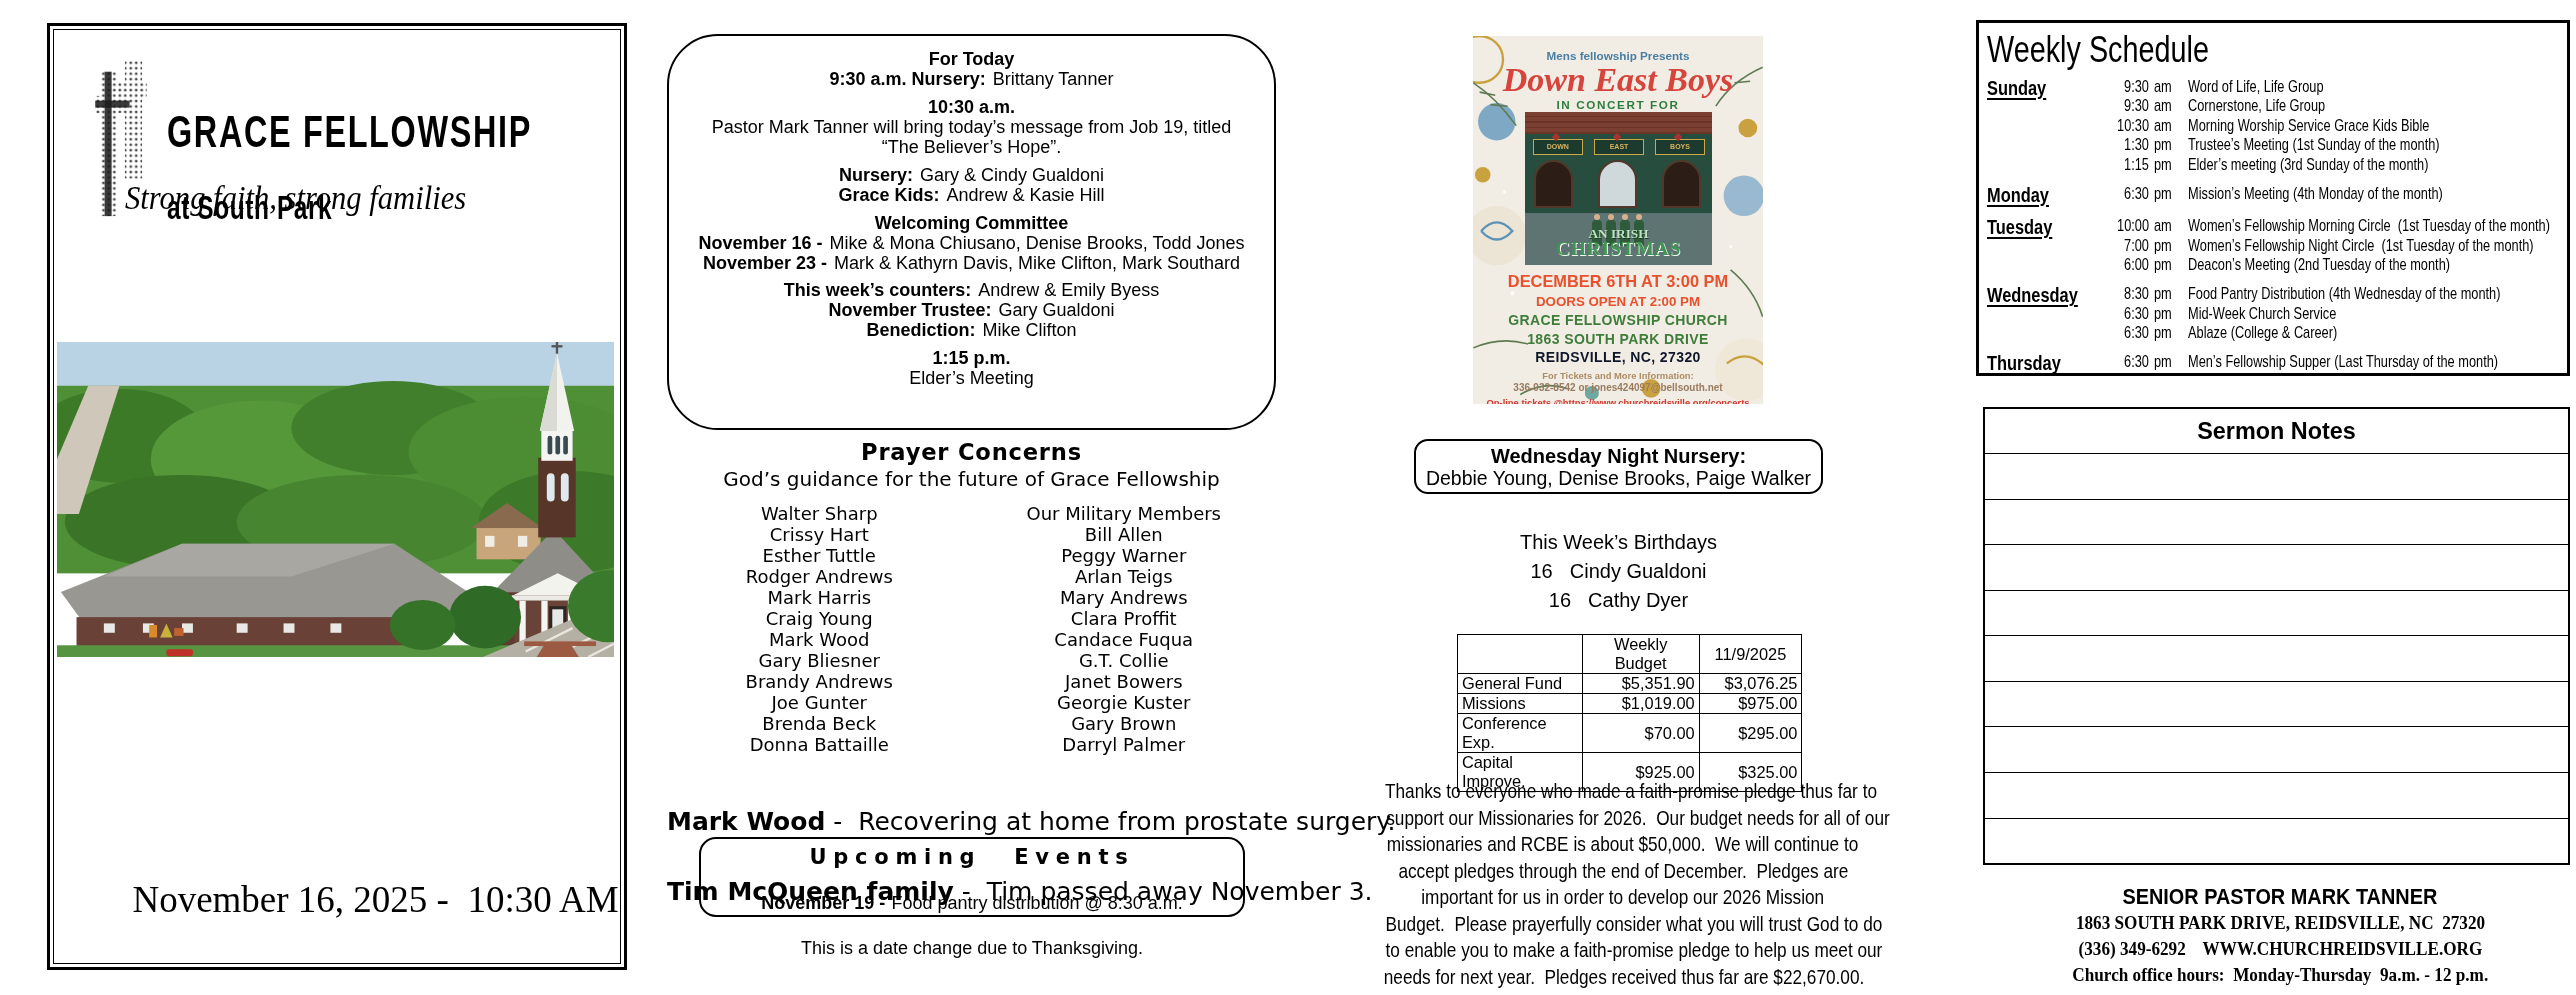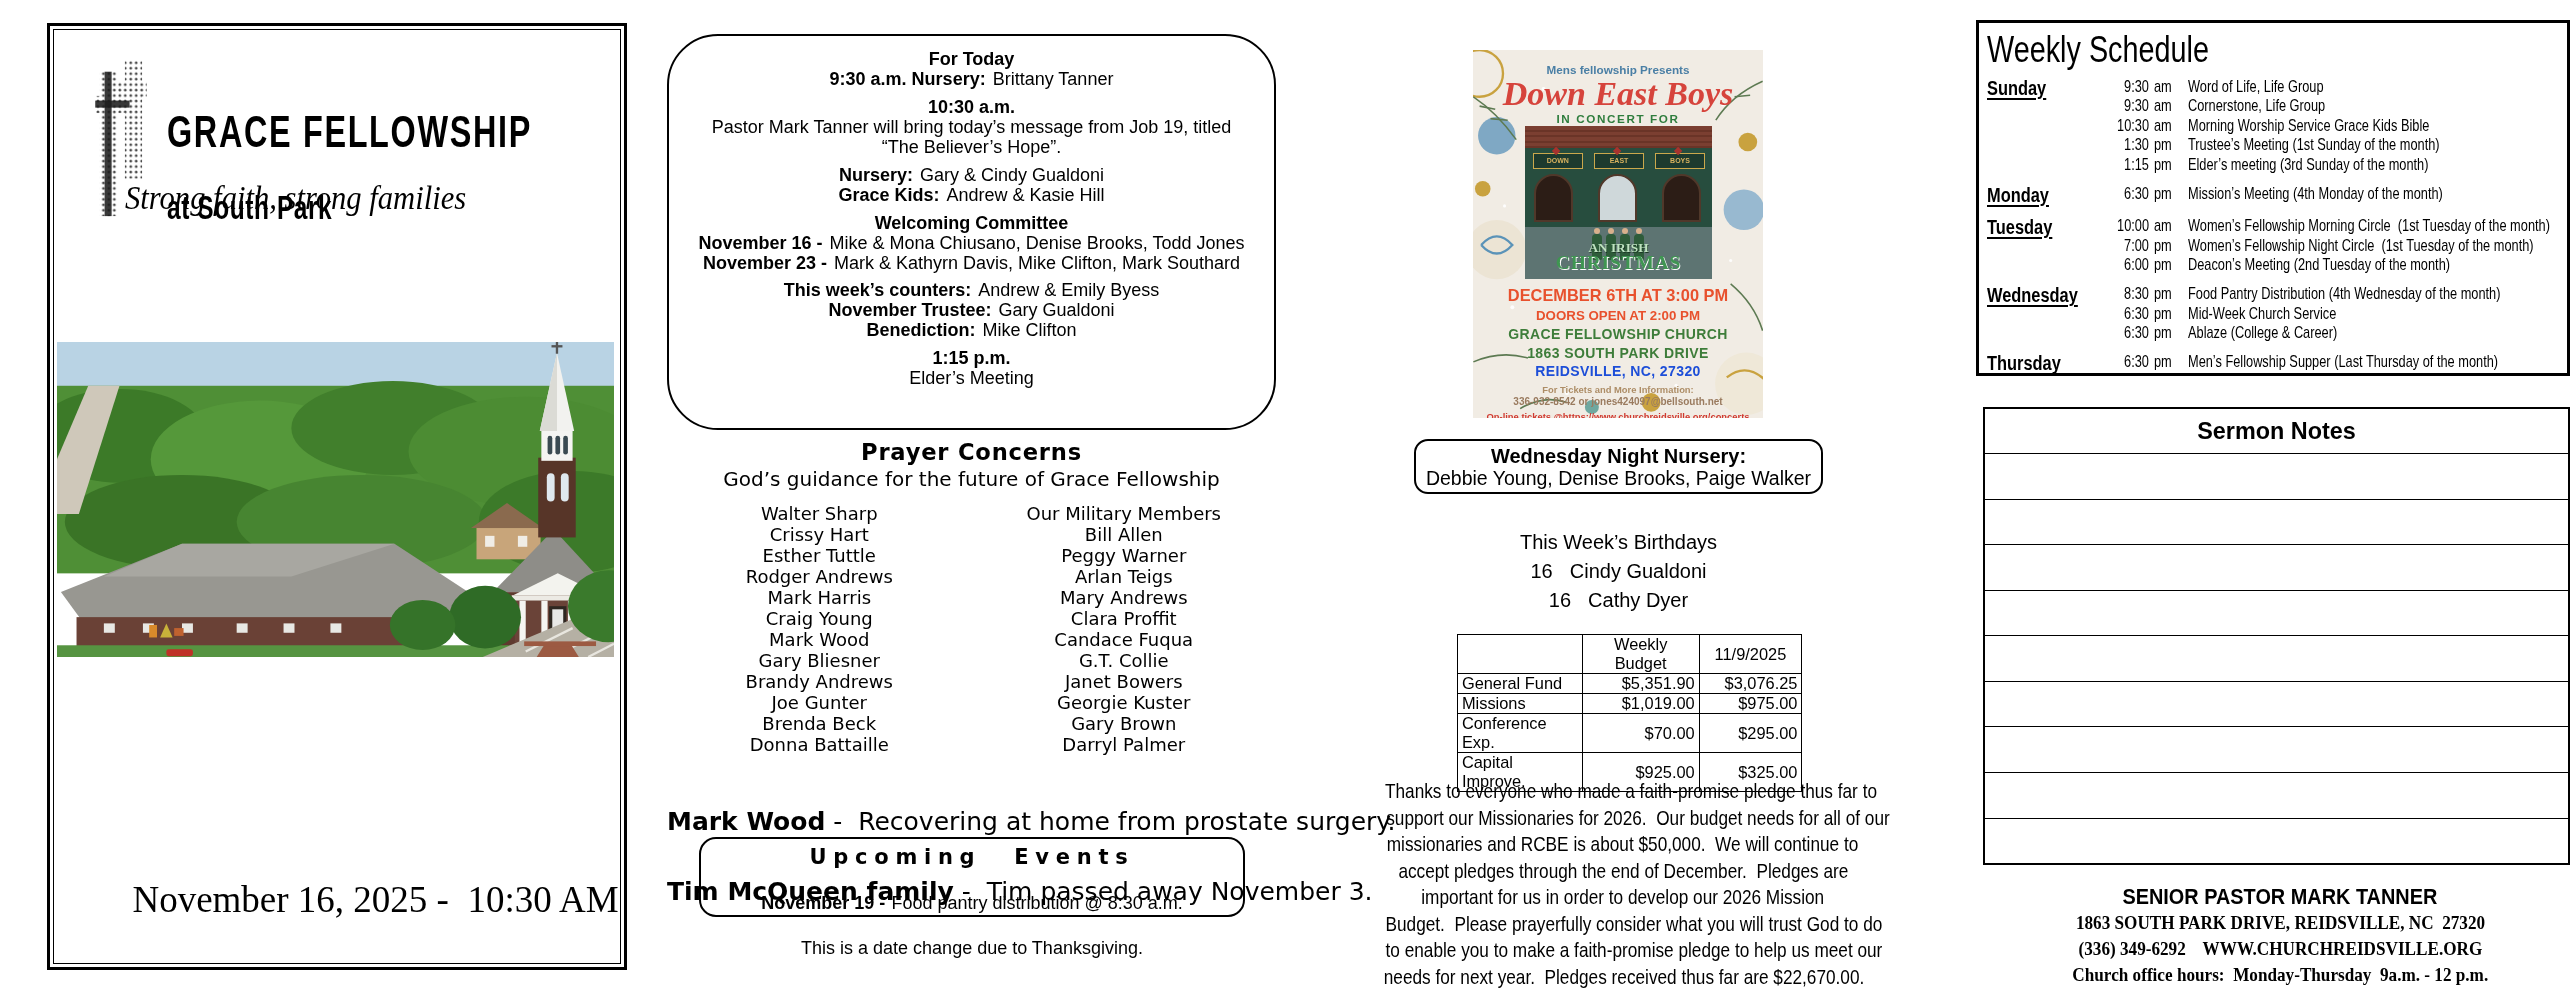--- a/index.html
+++ b/index.html
@@ -34,21 +34,21 @@
   .prayer-col{flex:1;font-size:18px;line-height:21px;}
   .prayer-notes{left:667px;top:763px;width:609px;text-align:center;font-family:"DejaVu Sans",sans-serif;
                 font-size:25px;line-height:23.4px;white-space:pre;}
   .upcoming-box{left:699px;top:837px;width:546px;height:80px;border:2.3px solid #000;border-radius:17px;
                 box-sizing:border-box;padding-top:6.2px;text-align:center;}
   .upcoming-title{font-family:"DejaVu Sans",sans-serif;font-size:21px;font-weight:bold;letter-spacing:.32em;word-spacing:.9em;}
   .upcoming-line{font-size:18px;line-height:21px;white-space:pre;margin-top:24px;}
   .upcoming-line .b{margin-right:6.2px;}
 
   
-  .poster{left:1473px;top:50px;width:290px;height:368px;background:#f1ece4;overflow:hidden;}
+  .poster{left:1473px;top:36px;width:290px;height:368px;background:#f1ece4;overflow:hidden;}
   .poster svg.decor{position:absolute;left:0;top:0;}
   .poster .ptxt{position:absolute;left:0;width:100%;text-align:center;white-space:pre;}
   .p-presents{top:12.5px;font-size:11.7px;font-weight:bold;color:#4a7fa5;}
   .p-band{top:25px;font-size:34px;font-weight:bold;font-style:italic;font-family:"Liberation Serif",serif;color:#d6443c;}
   .p-concert{top:62px;font-size:11.7px;font-weight:bold;color:#2f7d3d;letter-spacing:1.6px;}
   .p-photo{position:absolute;left:52px;top:76px;width:187px;height:153px;background:#274d3e;}
   .p-brick{position:absolute;left:0;top:0;width:100%;height:22px;
            background:repeating-linear-gradient(#7b3f31 0 3.9px,#6a3427 3.9px 5.5px);}
   .p-sign{position:absolute;top:26.5px;width:48px;height:14px;background:#1d3a2e;border:0.8px solid #caa84c;
           color:#d8b25e;font-size:7px;font-weight:bold;text-align:center;line-height:14px;}
@@ -59,21 +59,21 @@
   .p-fig{position:absolute;bottom:19px;width:10px;height:26.5px;background:#2e5c3a;border-radius:3.9px 3.9px 1.6px 1.6px;}
   .p-fig i{position:absolute;left:2.3px;top:-5.5px;width:6.2px;height:6.2px;border-radius:50%;background:#d8b08c;}
   .p-cap1{position:absolute;left:0;width:100%;bottom:23.4px;text-align:center;font-family:"Liberation Serif",serif;
           font-weight:bold;font-size:13.3px;color:#bfe3c1;text-shadow:0.8px 0.8px 0 #1c3a26;}
   .p-cap2{position:absolute;left:0;width:100%;bottom:4.7px;text-align:center;font-family:"Liberation Serif",serif;
           font-weight:bold;font-size:19.5px;letter-spacing:0.8px;color:#3f9552;text-shadow:0.8px 0.8px 0 #fff;}
   .p-date{top:236px;font-size:16.4px;font-weight:bold;color:#e8512d;}
   .p-doors{top:258px;font-size:13.3px;font-weight:bold;color:#e8512d;}
   .p-venue{top:276px;font-size:14px;font-weight:bold;color:#3e7d3a;letter-spacing:0.4px;}
   .p-addr{top:295px;font-size:14px;font-weight:bold;color:#3e7d3a;letter-spacing:0.4px;}
-  .p-city{top:313px;font-size:14px;font-weight:bold;color:#1d4ed8;letter-spacing:0.4px;}
+  .p-city{top:313px;font-size:14px;font-weight:bold;color:#0f172a;letter-spacing:0.4px;}
   .p-tix{top:334px;font-size:9.4px;font-weight:bold;color:#ad8d66;}
   .p-contact{top:346px;font-size:10px;font-weight:bold;color:#9a7b5f;}
   .p-online{top:361px;font-size:9.4px;font-weight:bold;color:#d03a30;}
 
   .nursery-box{left:1414px;top:439px;width:409px;height:55px;border:2.3px solid #000;border-radius:14px;
                box-sizing:border-box;text-align:center;padding-top:3.9px;}
   .nursery-title{font-size:20px;font-weight:bold;line-height:22.6px;}
   .nursery-names{font-size:19.5px;line-height:22px;}
   .birthdays{left:1414px;top:528px;width:409px;text-align:center;font-size:20px;line-height:29px;}
   .bday-row span.bday-day{margin-right:17px;}

